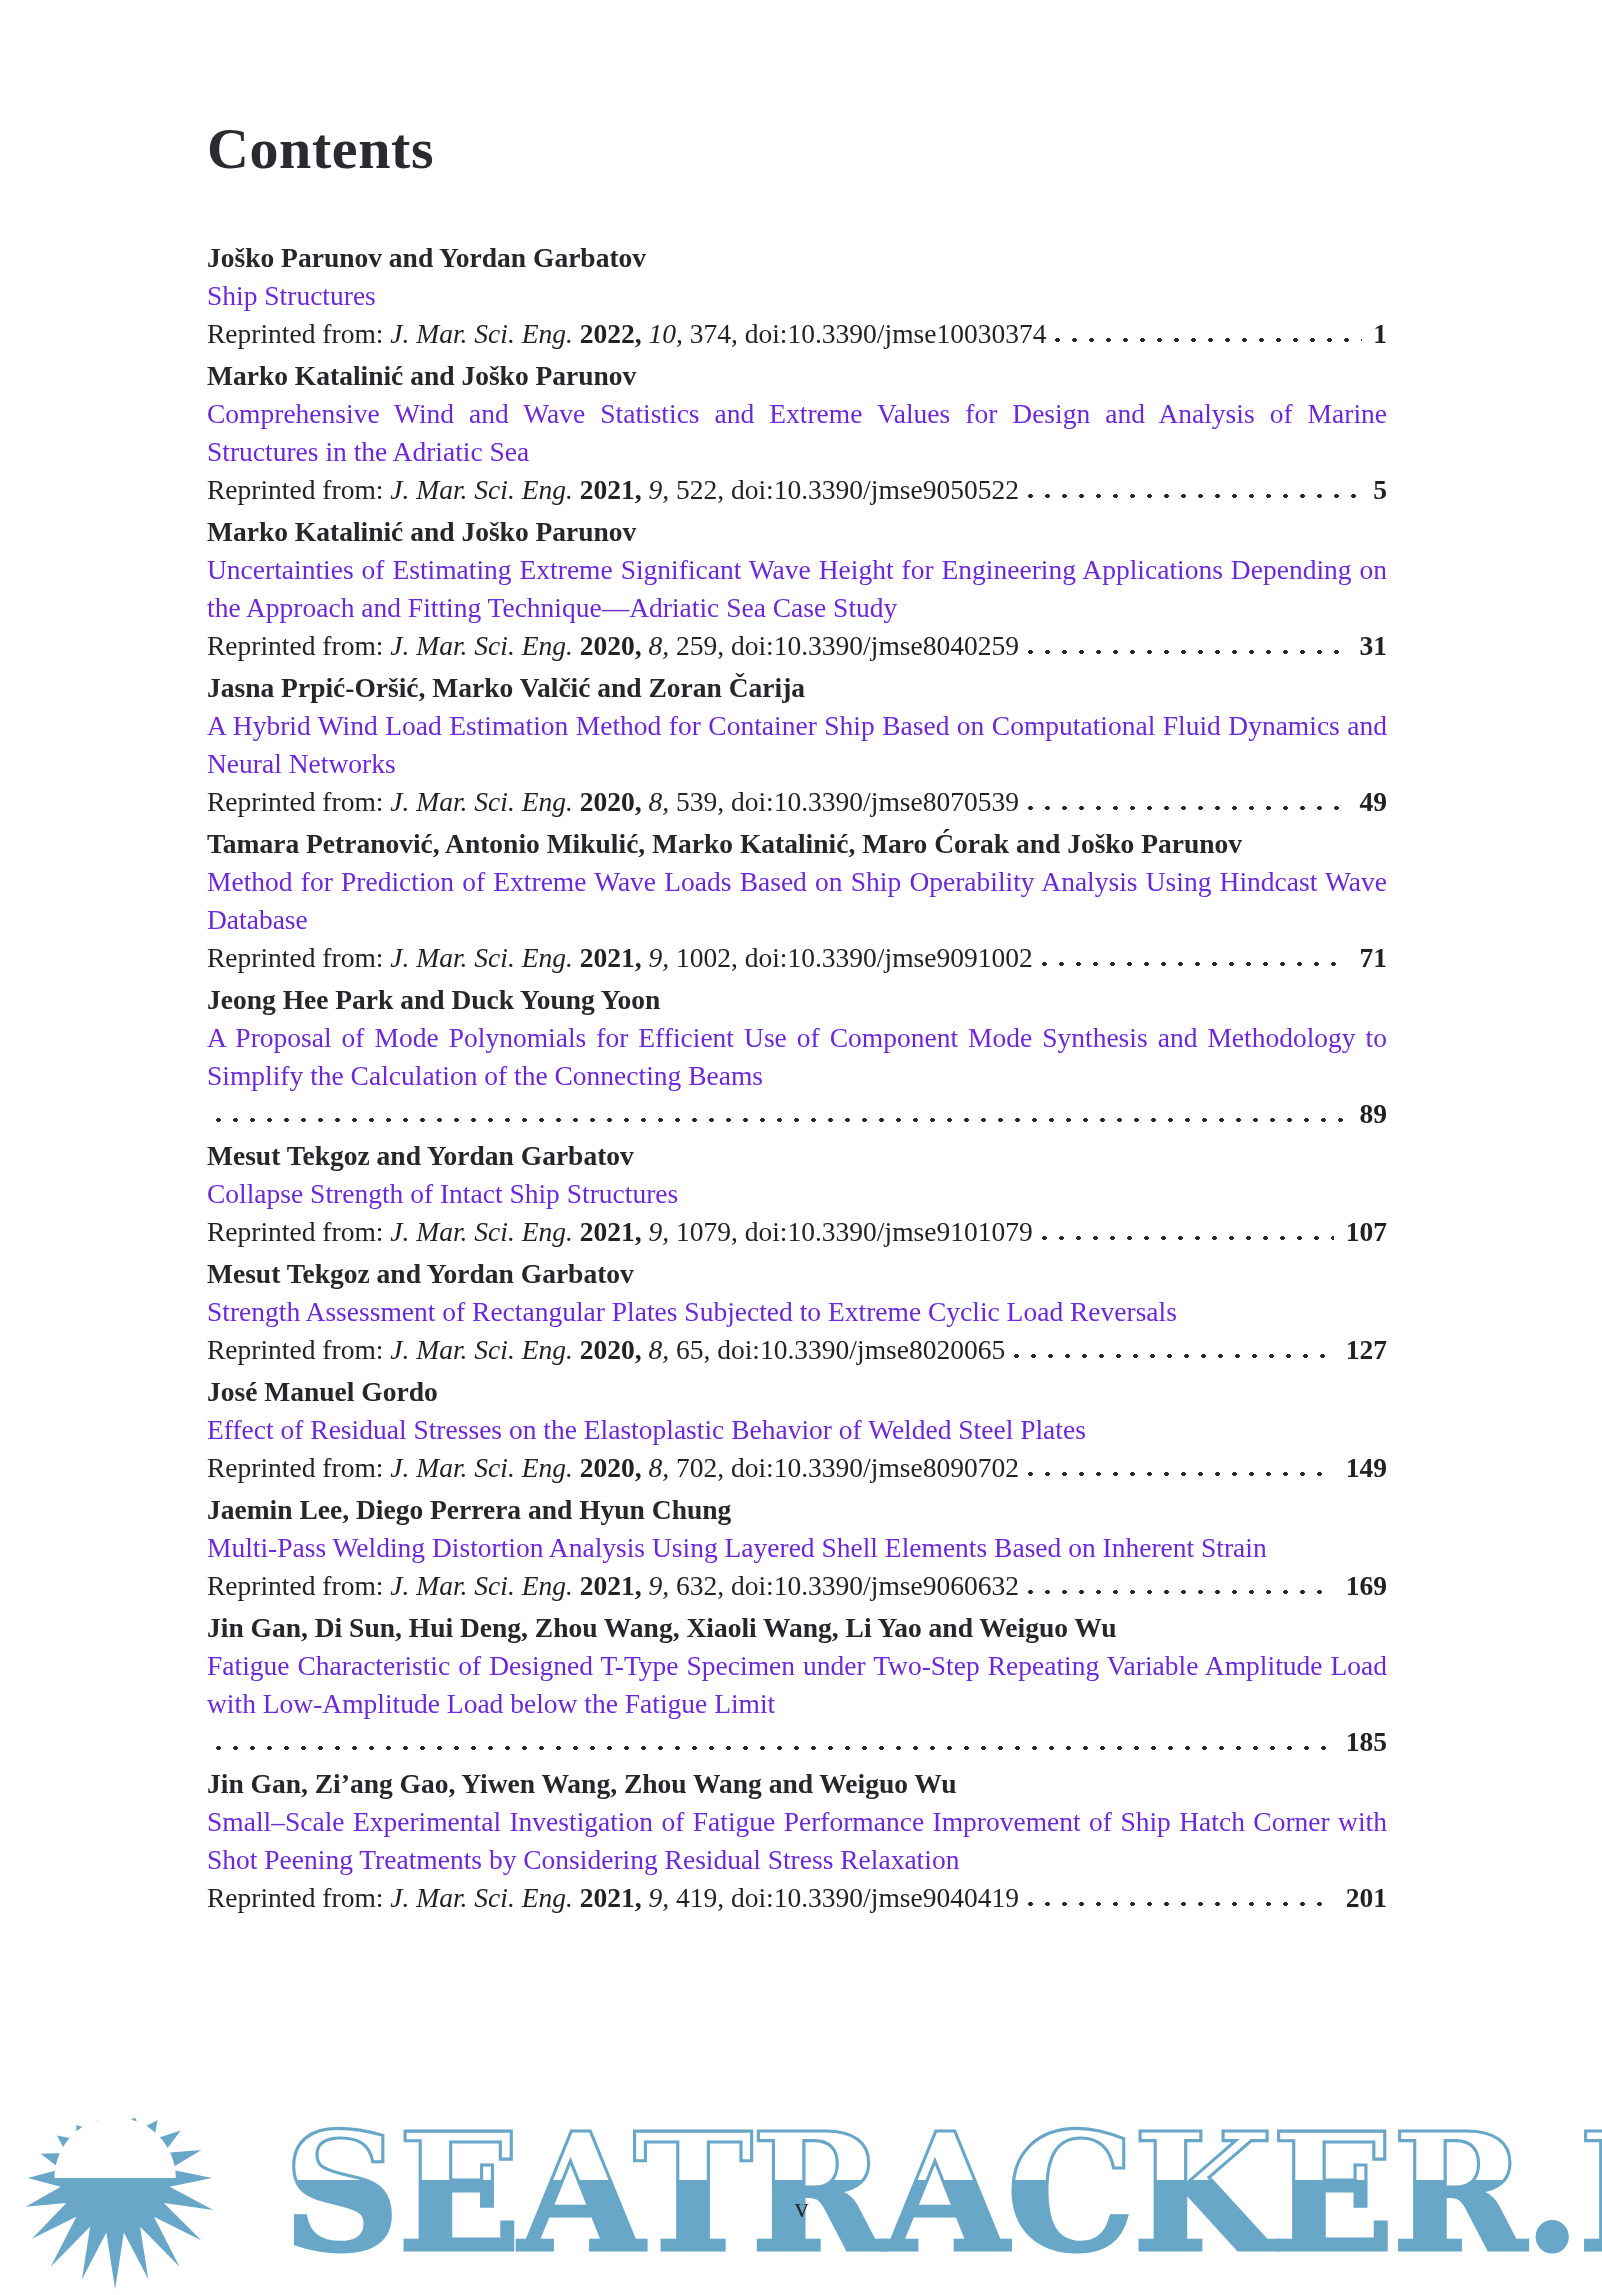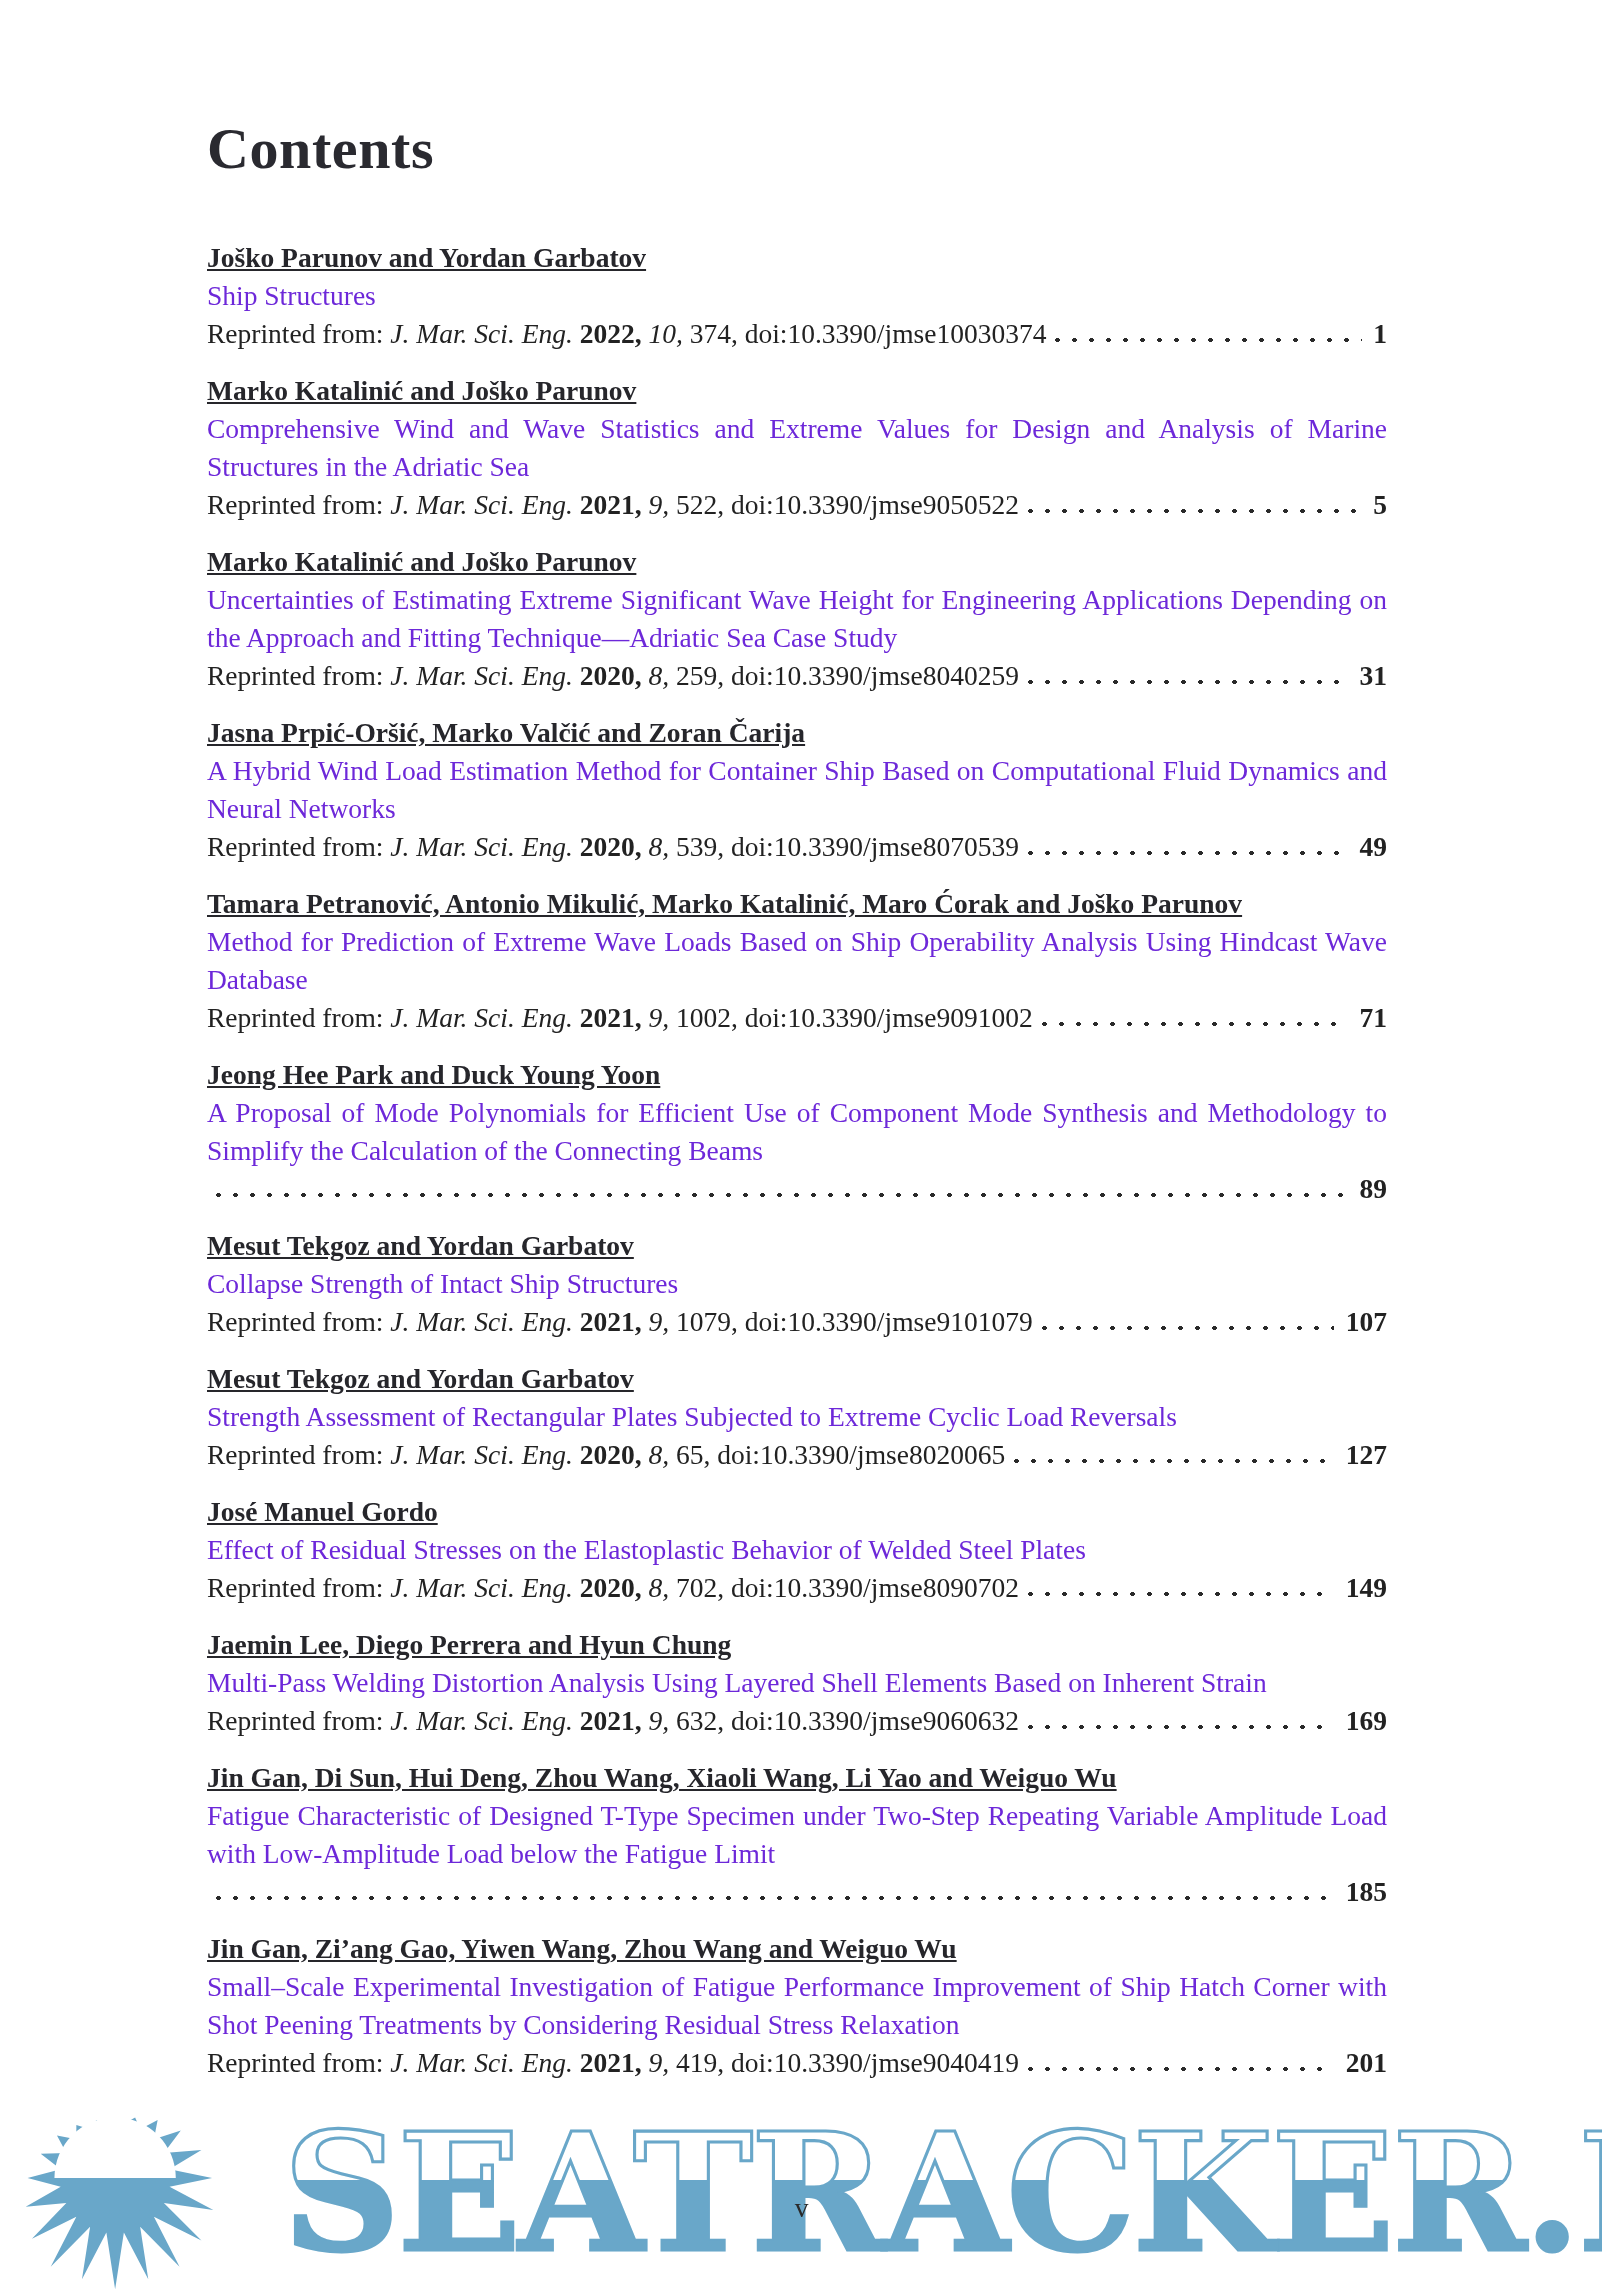--- a/index.html
+++ b/index.html
@@ -14,23 +14,23 @@
     position: absolute; left: 207px; top: 0;
     width: 1180px; padding-top: 117px;
   }
   h1.contents-title {
     margin: 0 0 59px 0;
     font-size: 58px; line-height: 63px;
     font-weight: bold; color: #2a2a30;
     letter-spacing: 0.6px;
   }
   .entry { margin: 0; }
-  .entry + .entry { margin-top: 19px; }
+  .entry + .entry { margin-top: 4px; }
   .entry p { margin: 0; font-size: 27.5px; line-height: 38px; }
-  .authors { font-weight: bold; color: #26262b; text-decoration: underline; }
+  .authors { font-weight: bold; color: #26262b; }
   .title { text-align: justify; color: #6d28d9; }
   .cite { display: flex; align-items: flex-start; }
   .cite-text { white-space: nowrap; }
   .it { font-style: italic; }
   .b  { font-weight: bold; }
   .leader {
     flex: 1 1 auto; height: 38px;
     margin: 0 11.3px 0 8.8px;
     background-image: radial-gradient(circle 2.2px at 2.5px 25px, #2a2a2a 99%, transparent 100%);
     background-size: 17px 38px;

